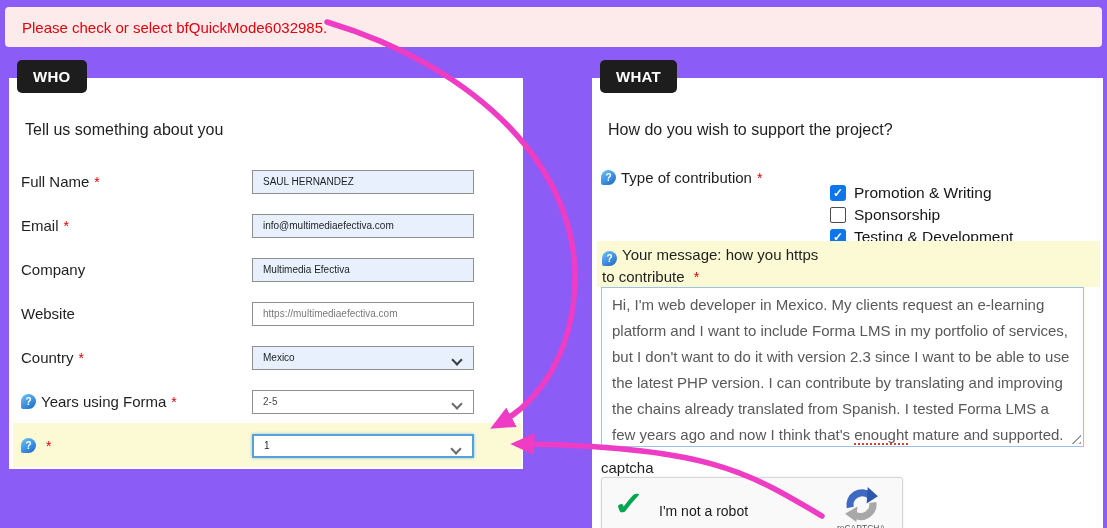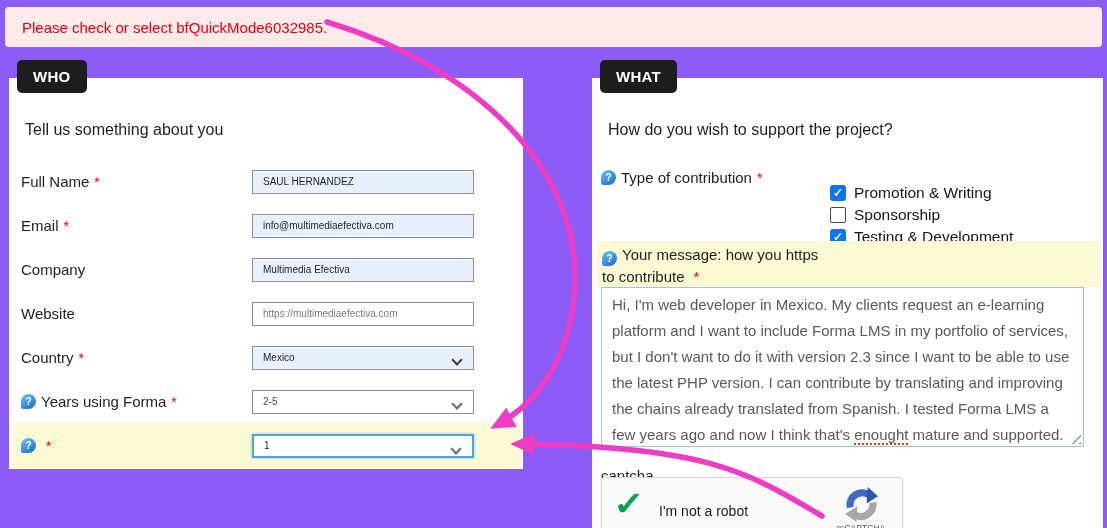--- a/index.html
+++ b/index.html
@@ -72,21 +72,21 @@
   }
   .misspell{
     text-decoration:underline; text-decoration-style:dotted;
     text-decoration-color:#e23b2e; text-decoration-thickness:2px; text-underline-offset:3px;
   }
   .resize-handle{
     position:absolute; right:2px; bottom:2px; width:11px; height:11px;
     background:repeating-linear-gradient(135deg,#9a9a9a 0 1.5px,transparent 1.5px 4.5px);
     clip-path:polygon(100% 0,100% 100%,0 100%);
   }
-  .captcha-label{ position:absolute; left:9px; top:381px; font-size:15px; color:#1f1f1f;margin-top:8px; }
+  .captcha-label{ position:absolute; left:9px; top:381px; font-size:15px; color:#1f1f1f; }
   .recaptcha{
     position:absolute; left:9px; top:399px; width:302px; height:76px;
     background:#f9f9f9; border:1px solid #d6d6d6; border-radius:3px;
     box-shadow:0 0 3px rgba(0,0,0,.08);
   }
   .green-check{
     position:absolute; left:13px; top:6px; color:#00a550; font-size:33px; font-weight:bold;
     transform:scaleX(1.15);
   }
   .robot-text{ position:absolute; left:57px; top:25px; font-size:14px; color:#1b1b1b; }

